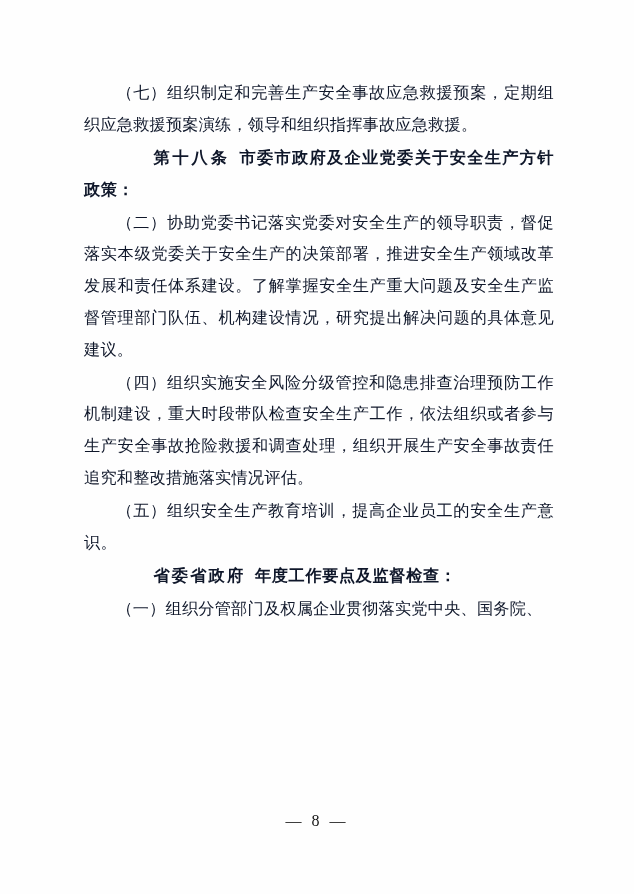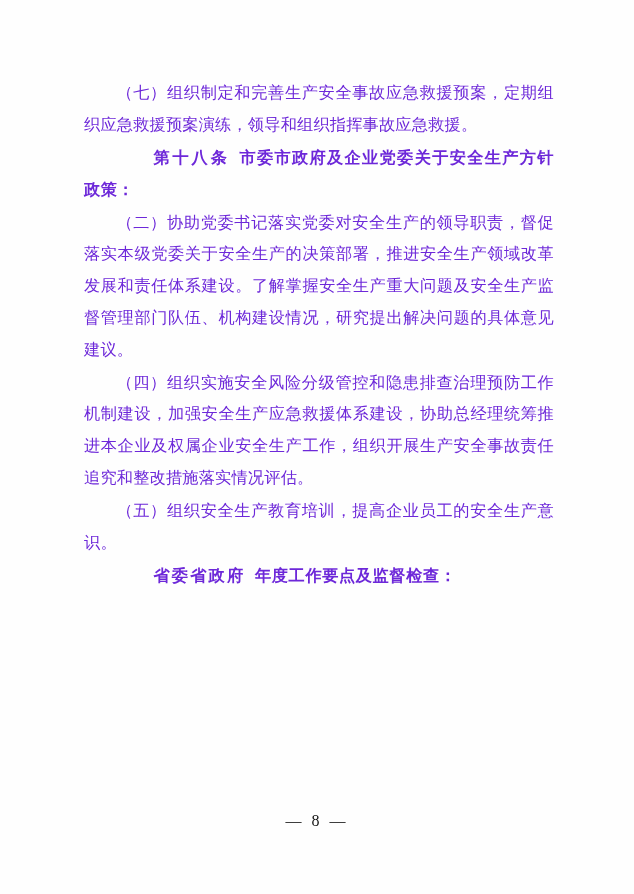--- a/index.html
+++ b/index.html
@@ -23,21 +23,21 @@
   .content {
     position: absolute;
     left: 84px;
     top: 78px;
     width: 470px;
   }
   p {
     margin: 0 0 0.08em 0;
     font-size: 16.2px;
     line-height: 1.96;
-    color: #6d28d9;
+    color: #0f172a;
     text-align: justify;
     text-justify: inter-ideograph;
     letter-spacing: 0.2px;
     font-family: "Liberation Serif", "DejaVu Serif", serif;
   }
   p.indent {
     text-indent: 2em;
   }
   .article-head {
     text-indent: 2em;
@@ -71,23 +71,24 @@
   <div class="content">
 
     <p class="indent">（七）组织制定和完善生产安全事故应急救援预案，定期组织应急救援预案演练，领导和组织指挥事故应急救援。</p>
 
     <p class="article-head"><span class="article-num">第十八条</span><span class="article-title">市委市政府及企业党委关于安全生产方针政策：</span></p>
 
 
     <p class="indent">（二）协助党委书记落实党委对安全生产的领导职责，督促落实本级党委关于安全生产的决策部署，推进安全生产领域改革发展和责任体系建设。了解掌握安全生产重大问题及安全生产监督管理部门队伍、机构建设情况，研究提出解决问题的具体意见建议。</p>
 
 
-    <p class="indent">（四）组织实施安全风险分级管控和隐患排查治理预防工作机制建设，加强安全生产应急救援体系建设，协助总经理统筹推进本企业及权属企业安全生产工作，组织开展生产安全事故责任追究和整改措施落实情况评估。</p>
+    <p class="indent">（四）组织实施安全风险分级管控和隐患排查治理预防工作机制建设，重大时段带队检查安全生产工作，依法组织或者参与生产安全事故抢险救援和调查处理，组织开展生产安全事故责任追究和整改措施落实情况评估。</p>
 
     <p class="indent">（五）组织安全生产教育培训，提高企业员工的安全生产意识。</p>
 
     <p class="article-head"><span class="article-num">省委省政府</span><span class="article-title">年度工作要点及监督检查：</span></p>
 
+    <p class="indent">（一）组织分管部门及权属企业贯彻落实党中央、国务院、</p>
 
   </div>
 
   <div class="page-number">— 8 —</div>
 </div>
 
 </body></html>

